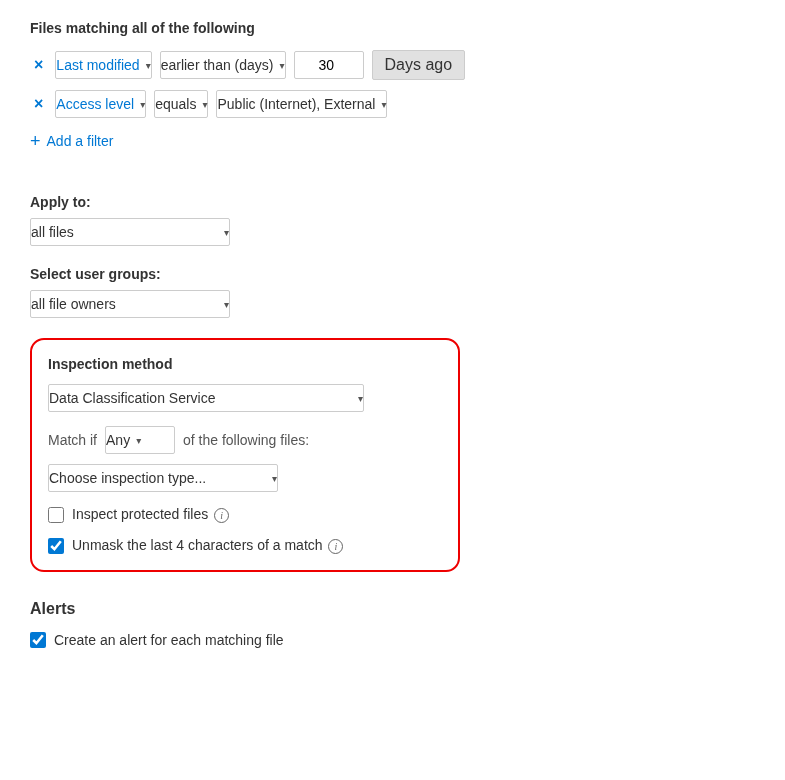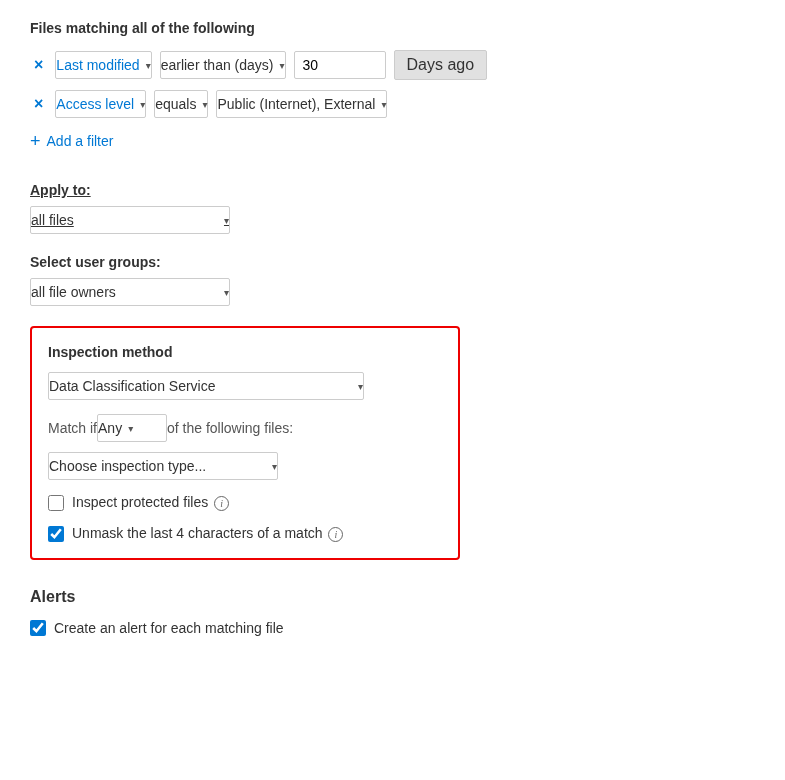--- a/index.html
+++ b/index.html
@@ -49,22 +49,22 @@
       font-size: 10px;
       color: #555;
     }
     .dropdown-blue {
       color: #0078d4;
       border-color: #ccc;
     }
     .input-field {
       border: 1px solid #ccc;
       border-radius: 2px;
-      padding: 5px 8px;
-      width: 92px;
+      padding: 5px 24px;
+      width: 70px;
       font-size: 14px;
       outline: none;
     }
     .btn-gray {
       background: #e1e1e1;
       border: 1px solid #ccc;
       border-radius: 2px;
       padding: 5px 12px;
       font-size: 16px;
       cursor: pointer;
@@ -76,49 +76,49 @@
       gap: 6px;
       color: #0078d4;
       background: none;
       border: none;
       cursor: pointer;
       font-size: 14px;
       padding: 4px 0;
       margin-top: 6px;
     }
     .apply-section {
-      margin-top: 28px;
-      text-decoration: underline;
+      margin-top: 40px;
     }
     .label-text {
       font-size: 14px;
       font-weight: 600;
       margin-bottom: 8px;
       color: #333;
     }
     .dropdown-wide {
       width: 200px;
       justify-content: space-between;
     }
     .inspection-box {
       border: 2.5px solid #e00;
-      border-radius: 4px;
+      border-radius: 14px;
       padding: 16px;
       margin-top: 20px;
       width: 430px;
     }
     .inspection-title {
       font-size: 14px;
       font-weight: 700;
       color: #333;
       margin-bottom: 12px;
     }
     .match-row {
       display: flex;
       align-items: center;
+      gap: 8px;
       margin-top: 14px;
       flex-wrap: wrap;
     }
     .match-label {
       font-size: 14px;
       color: #555;
     }
     .match-occur-label {
       font-size: 14px;
       color: #555;

